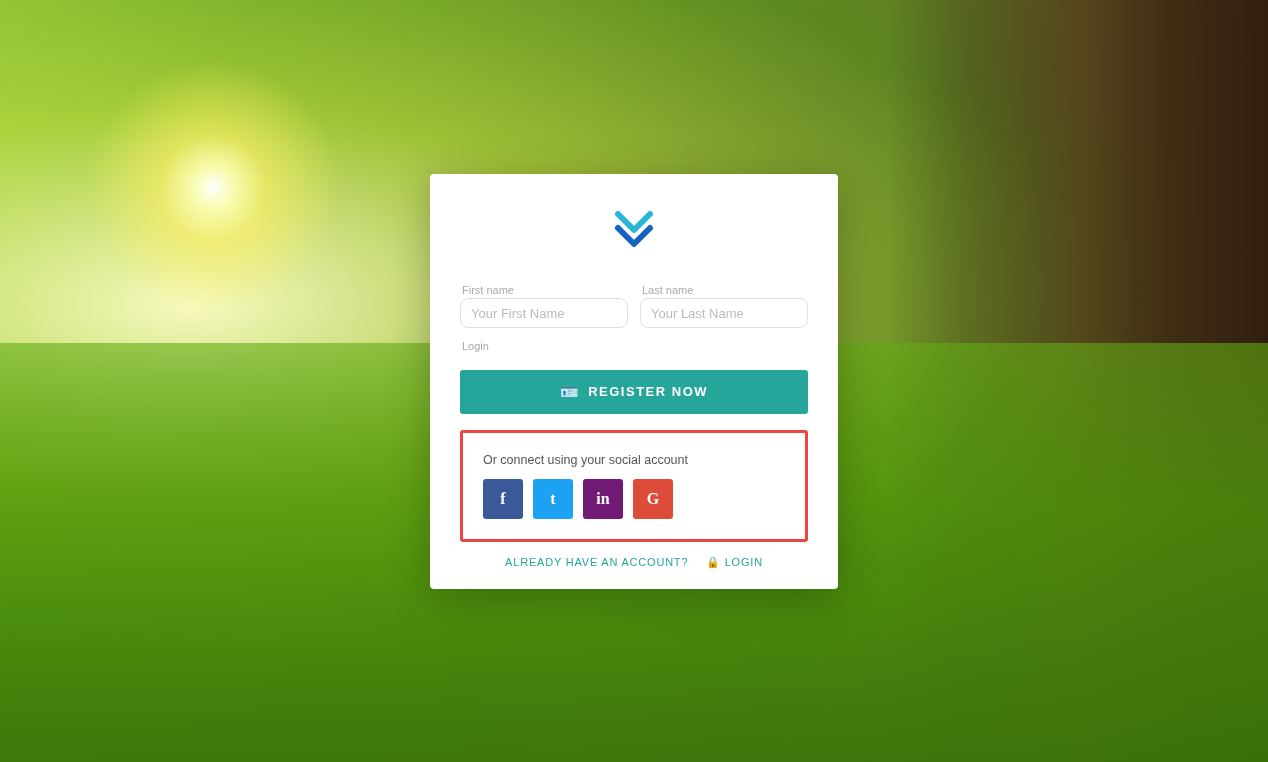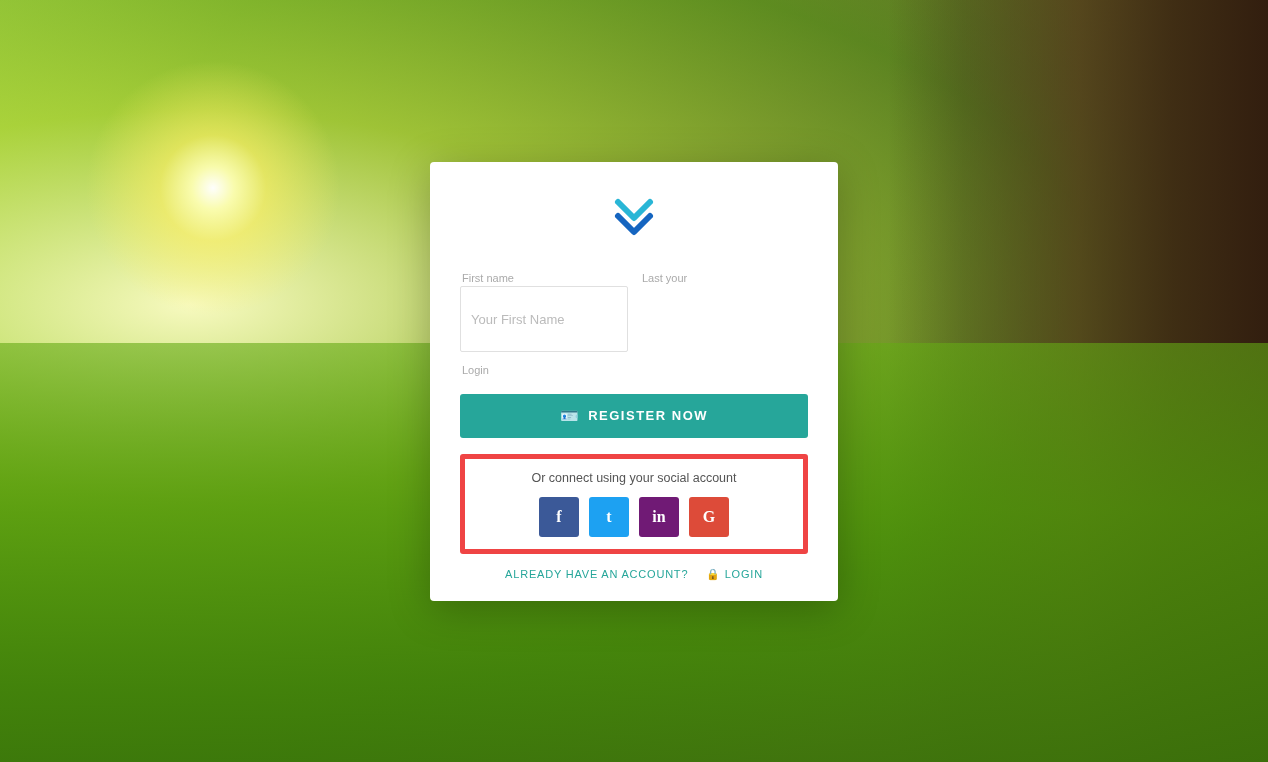--- a/index.html
+++ b/index.html
@@ -106,23 +106,23 @@
 
     .field label {
       font-size: 11px;
       color: #aaa;
       margin-bottom: 2px;
       padding-left: 2px;
     }
 
     .field input {
       border: 1px solid #e0e0e0;
-      border-radius: 2px;
-      padding: 24px 10px;
-      font-size: 14px;
+      border-radius: 8px;
+      padding: 4px 10px;
+      font-size: 17px;
       color: #555;
       outline: none;
       width: 100%;
     }
 
     .field input::placeholder {
       color: #bbb;
       font-size: 13px;
     }
 
@@ -144,26 +144,25 @@
       gap: 8px;
       margin-top: 4px;
     }
 
     .register-icon {
       font-size: 15px;
     }
 
     .social-section {
       width: 100%;
-      border: 5px solid #ef4444;
+      border: 3px solid #ef4444;
       border-radius: 3px;
-      padding: 12px;
-      display: flex;
-      flex-direction: column;
-      align-items: center;
+      padding: 20px;
+      display: flex;
+      flex-direction: column;
       gap: 12px;
       margin-top: 4px;
     }
 
     .social-label {
       font-size: 12.5px;
       color: #555;
     }
 
     .social-buttons {
@@ -223,21 +222,22 @@
   </div>
 
   <div class="form-section">
 
     <div class="row-two">
       <div class="field">
         <label>First name</label>
         <input type="text" placeholder="Your First Name" style="">
       </div>
       <div class="field">
-        <label>Last your</label>
+        <label>Last name</label>
+        <input type="text" placeholder="Your Last Name" style="">
       </div>
     </div>
 
 
     <div class="field">
       <label>Login</label>
     </div>
 
     <button class="btn-register">
       <span class="register-icon">🪪</span>

